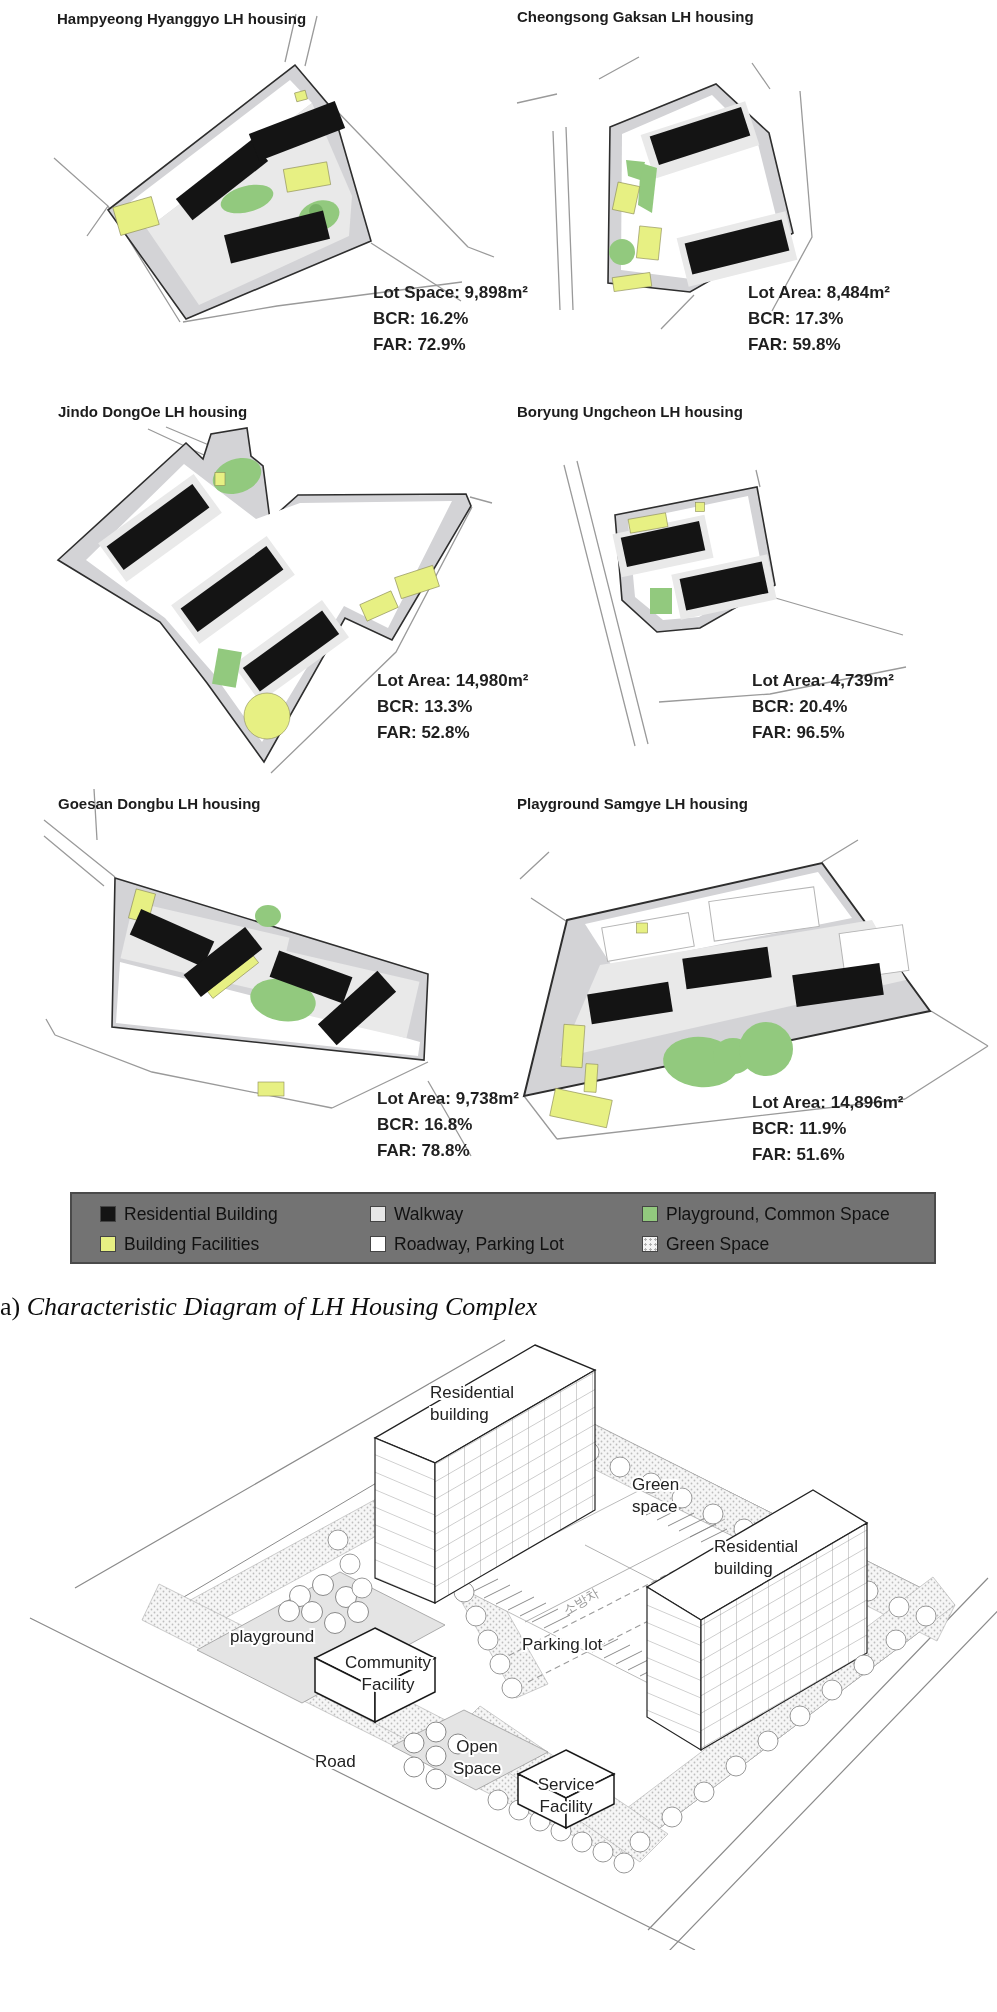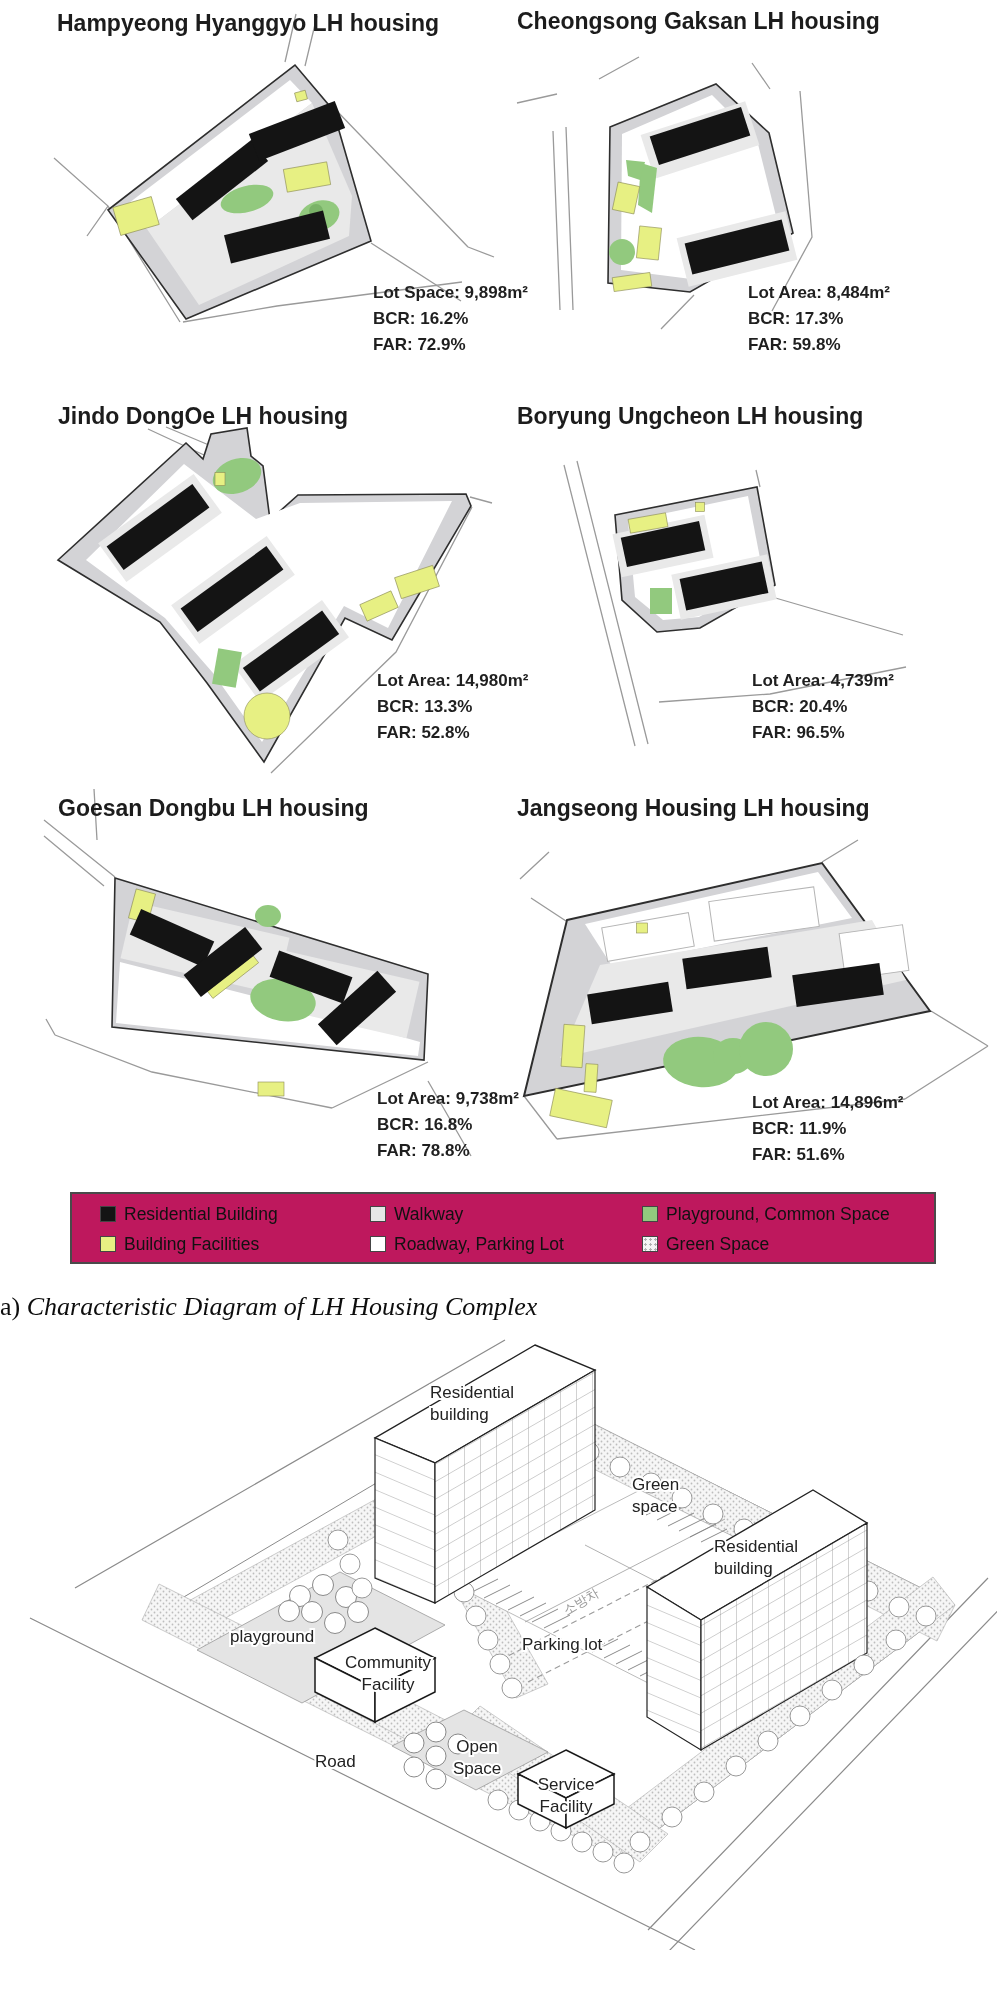--- a/index.html
+++ b/index.html
@@ -1,19 +1,19 @@
 <!DOCTYPE html>
 <html><head>
 <meta charset="utf-8">
 <style>
   html,body{margin:0;padding:0;background:#ffffff;}
   #page{position:relative;width:997px;height:2012px;background:#fff;font-family:"Liberation Sans",sans-serif;overflow:hidden;}
-  .panel-title{position:absolute;font-weight:700;font-size:23px;color:#1c1c1c;white-space:nowrap;}
+  .panel-title{position:absolute;font-weight:700;font-size:15px;color:#1c1c1c;white-space:nowrap;}
   .stats{position:absolute;font-weight:700;font-size:17px;line-height:26px;color:#1f1f1f;white-space:nowrap;}
-  .legend-box{position:absolute;left:70px;top:1192px;width:866px;height:72px;border:2px solid #4a4a4a;background:#be185d;box-sizing:border-box;}
+  .legend-box{position:absolute;left:70px;top:1192px;width:866px;height:72px;border:2px solid #4a4a4a;background:#737373;box-sizing:border-box;}
   .legend-item{position:absolute;display:flex;align-items:center;gap:8px;font-size:17.5px;color:#111;white-space:nowrap;height:22px;}
   .swatch{width:16px;height:16px;border:1px solid #444;box-sizing:border-box;flex:0 0 auto;}
   .swatch.dots-bg{background-image:radial-gradient(#b0b0b0 1px, transparent 1.3px);background-size:5px 5px;}
   .caption{position:absolute;left:0;width:997px;font-family:"Liberation Serif",serif;font-size:26px;color:#0d0d0d;}
   .caption .it{font-style:italic;}
   svg{position:absolute;left:0;}
   svg text{font-family:"Liberation Sans",sans-serif;font-size:17px;fill:#222;}
   text.halo{stroke:#ffffff;stroke-width:4px;paint-order:stroke;}
   text.fire{font-size:13px;fill:#9b9b9b;stroke:none;}
 </style>
@@ -123,21 +123,21 @@
       <rect x="684" y="952.5" width="86" height="31" transform="rotate(-8 727 968)" fill="#141414"></rect>
       <rect x="794" y="969" width="88" height="32" transform="rotate(-8 838 985)" fill="#141414"></rect>
     </g>
   </svg>
 
   <div class="panel-title" style="left:57px;top:10px">Hampyeong Hyanggyo LH housing</div>
   <div class="panel-title" style="left:517px;top:8px">Cheongsong Gaksan LH housing</div>
   <div class="panel-title" style="left:58px;top:403px">Jindo DongOe LH housing</div>
   <div class="panel-title" style="left:517px;top:403px">Boryung Ungcheon LH housing</div>
   <div class="panel-title" style="left:58px;top:795px">Goesan Dongbu LH housing</div>
-  <div class="panel-title" style="left:517px;top:795px">Jangseong Housing LH housing</div>
+  <div class="panel-title" style="left:517px;top:795px">Playground Samgye LH housing</div>
 
   <div class="stats" style="left:373px;top:280px">
     <div>Lot Space: 9,898m²</div>
     <div>BCR: 16.2%</div>
     <div>FAR: 72.9%</div>
   </div>
   <div class="stats" style="left:748px;top:280px">
     <div>Lot Area: 8,484m²</div>
     <div>BCR: 17.3%</div>
     <div>FAR: 59.8%</div>

